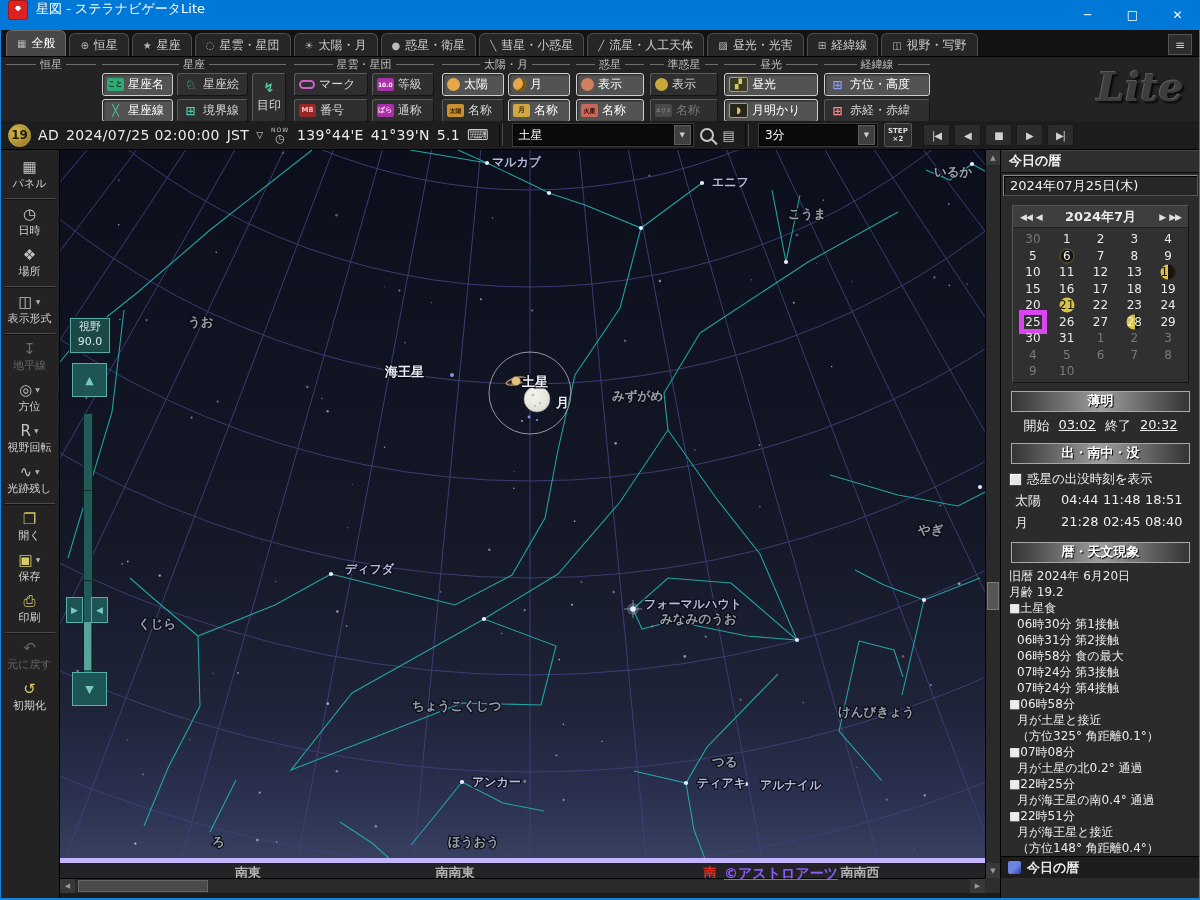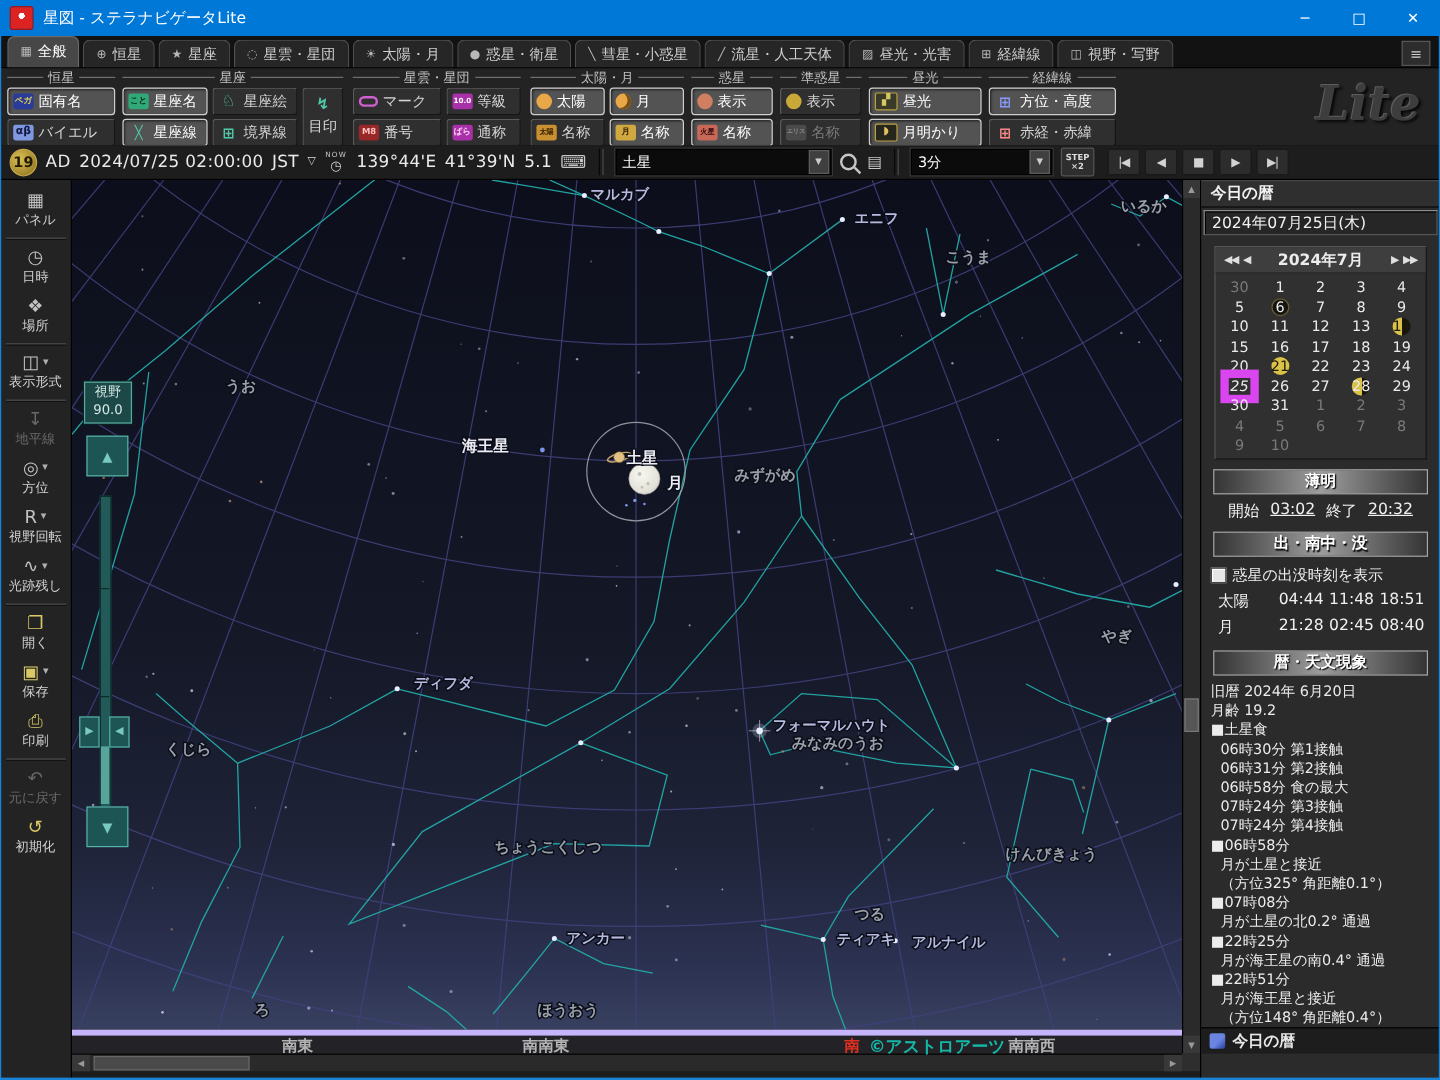--- a/index.html
+++ b/index.html
@@ -1,19 +1,19 @@
 <!DOCTYPE html>
 <html><head>
 <meta charset="utf-8">
 <style>
   html,body{margin:0;padding:0;background:#000;}
   body{font-family:"DejaVu Sans","Liberation Sans",sans-serif;-webkit-font-smoothing:antialiased;}
   #window{position:relative;width:1200px;height:900px;background:#1e1e1e;overflow:hidden;}
   
-  .titlebar{position:absolute;top:0;left:0;width:1200px;height:30px;background:#0078d7;display:flex;align-items:center;color:#fff;}
+  .titlebar{position:absolute;top:0;left:0;width:1200px;height:30px;background:#0078d7;display:flex;align-items:flex-start;color:#fff;}
   .appicon{width:18px;height:18px;margin:0 8px 0 8px;border-radius:3px;background:radial-gradient(circle at 50% 40%,#fff 0 18%,#d22 19% 100%);border:1px solid #a11;flex:none;}
   .title{font-size:13px;flex:1;}
   .wctl{width:45px;height:30px;display:flex;align-items:center;justify-content:center;font-size:12px;color:#fff;}
   
   .tabrow{position:absolute;top:30px;left:0;width:1200px;height:27px;background:#121212;border-bottom:1px solid #000;display:flex;align-items:flex-end;padding-left:6px;gap:3px;box-sizing:border-box;}
   .tab{height:22px;display:flex;align-items:center;gap:5px;padding:0 10px;background:#262626;border:1px solid #4e4e4e;border-bottom:none;border-radius:6px 6px 0 0;color:#cfcfcf;font-size:12px;white-space:nowrap;}
   .tab.sel{background:#474747;color:#fff;height:25px;border-color:#6a6a6a;}
   .ticon{font-size:10px;color:#b8b8b8;}
   .hmb{position:absolute;right:8px;top:4px;width:22px;height:19px;background:#2d2d2d;border:1px solid #555;color:#ccc;display:flex;align-items:center;justify-content:center;font-size:12px;}
   
@@ -61,21 +61,21 @@
   .slbl{font-size:11px;color:#d2d2d2;white-space:nowrap;text-align:center;}
   .sdis .sicon,.sdis .slbl,.sdis .sarrow{color:#686868;}
   .sarrow{font-size:6px;color:#b0b0b0;margin-left:3px;}
   .ssep{width:50px;height:1px;background:#4c4c4c;box-shadow:0 1px 0 #101010;margin:2px 0 3px;}
   
   #chartwrap{position:absolute;left:60px;top:150px;width:940px;height:750px;background:#141418;overflow:hidden;}
   #chartsvg{position:absolute;left:0;top:0;}
   .dirstrip{position:absolute;left:0;top:708px;width:925px;height:20px;background:#232327;border-top:5px solid #c4b5fd;}
   .dirlbl{position:absolute;top:0;height:20px;line-height:20px;font-size:13px;font-weight:bold;color:#b2b2b2;transform:translateX(-50%);white-space:nowrap;}
   .dirlbl.red{color:#e23020;}
-  .copyr{position:absolute;top:0;height:32px;line-height:20px;font-size:14px;font-weight:bold;color:#14b8a6;white-space:nowrap;z-index:2;}
+  .copyr{position:absolute;top:0;height:32px;line-height:20px;font-size:14px;font-weight:bold;color:#8b5cf6;white-space:nowrap;z-index:2;text-decoration:underline;}
   
   .fovbox{position:absolute;left:10px;top:168px;width:38px;height:33px;background:#1d4848;border:1px solid #57a8a0;box-shadow:0 0 0 1px #0a2424;color:#d5e8e6;font-size:11px;line-height:15px;text-align:center;}
   .fovbtn{position:absolute;left:12px;width:33px;height:32px;background:#1d5454;border:1px solid #58b0a8;color:#7ac8c0;font-size:11px;display:flex;align-items:center;justify-content:center;}
   .sldtrack{position:absolute;left:23px;top:263px;width:8px;height:258px;background:#215a58;border:1px solid #0a2422;}
   .sldtick{position:absolute;left:23px;width:8px;height:1px;background:#0d2a28;}
   .sldfill{position:absolute;left:24px;top:472px;width:7px;height:48px;background:#58a49c;}
   .sldh{position:absolute;left:6px;top:447px;width:42px;height:26px;display:flex;justify-content:space-between;}
   .hb{width:17px;height:26px;background:#1d5454;border:1px solid #58b0a8;color:#7ac8c0;font-size:9px;display:flex;align-items:center;justify-content:center;box-sizing:border-box;}
   
   .vscroll{position:absolute;left:925px;top:0;width:15px;height:728px;background:#2a2a2a;border-left:1px solid #000;box-sizing:border-box;}
@@ -102,29 +102,29 @@
   .calgrid{display:grid;grid-template-columns:repeat(5,1fr);padding:3px 3px 0;}
   .cc{height:16.5px;position:relative;display:flex;align-items:center;justify-content:center;font-size:12px;color:#eaeaea;}
   .cc.out{color:#7a7a7a;}
   .mooncirc{position:absolute;width:15px;height:15px;border-radius:50%;left:50%;top:50%;transform:translate(-50%,-50%);}
   .mc-new{background:#141410;border:1px solid #6a6030;box-sizing:border-box;}
   .mc-half1{background:linear-gradient(90deg,#d9c246 50%,#17150c 50%);}
   .mc-full{background:#d9c246;}
   .mc-half2{background:linear-gradient(90deg,#d9c246 55%,#17150c 45%);}
   .cc .num{position:relative;z-index:1;}
   .cc.m-half1 .num,.cc.m-full .num{color:#1e1c0a;}
-  .cc.sel .num{border:7px solid #d946ef;padding:0 1px;font-style:italic;}
+  .cc.sel .num{border:5px solid #d946ef;padding:0 1px;}
   .sechdr{height:19px;margin:8px 10px 0;background:linear-gradient(90deg,#343434,#9d9d9d 50%,#343434);border:1px solid #a8a8a8;color:#fff;font-size:13px;font-weight:bold;display:flex;align-items:center;justify-content:center;text-shadow:1px 1px 1px #000;}
   .twrow{display:flex;justify-content:center;gap:9px;color:#f0f0f0;font-size:13px;margin-top:5px;}
   .tlink{text-decoration:underline;}
   .cbrow{display:flex;align-items:center;gap:5px;margin:7px 8px 2px;color:#f0f0f0;font-size:12.5px;}
   .cb{width:11px;height:11px;background:#e6e6e6;border:1px solid #444;box-shadow:inset 1px 1px 0 #fff;flex:none;}
   .rtsrow{display:flex;color:#f0f0f0;font-size:13px;padding:2px 0 2px 14px;}
   .rtsname{width:46px;}
-  .rtscol{width:42px;text-align:right;}
+  .rtscol{width:42px;}
   #allines{margin-top:5px;max-height:330px;overflow:hidden;}
   .alline{font-size:12px;line-height:16px;color:#ececec;padding-left:8px;white-space:nowrap;}
   .alline.i1{padding-left:16px;}
   .btab{position:absolute;left:0;width:200px;height:22px;display:flex;align-items:center;gap:6px;padding:0 7px;font-size:13px;font-weight:bold;box-sizing:border-box;}
   .btab0{top:706px;background:#1d1d1d;border-top:1px solid #000;color:#e8e8e8;}
   .btab1{top:728px;background:linear-gradient(180deg,#6a88bc,#2a3c64);color:#fff;}
   .ical{width:13px;height:13px;background:linear-gradient(135deg,#6a84e0 55%,#2a3ca0);border-radius:2px;flex:none;}
   .iglobe{width:13px;height:13px;border-radius:50%;background:radial-gradient(circle at 35% 35%,#b8c8e8,#50688c);flex:none;}
   
   .frameL,.frameR{position:absolute;top:30px;width:1px;height:870px;background:#1883d7;z-index:9;}
@@ -191,30 +191,20 @@
         </div>
       </div>
     <span class="hmb">≡</span>
   </div>
 
   <div class="ribbon">
     <div id="ribbon-groups">
         <div class="grp" style="left: 6px; width: 90px;">
           <div class="gt">
             <span>恒星</span>
-          </div>
-          <div class="gbody">
-            <div class="rbtn pressed">
-              <span class="ri" style="background: rgb(42, 60, 154); color: rgb(232, 212, 76); font-size: 7px;">ペガ</span>
-              <span class="rlbl">固有名</span>
-            </div>
-            <div class="rbtn">
-              <span class="ri" style="background: rgb(128, 152, 224); color: rgb(16, 24, 64); font-size: 9px;">αβ</span>
-              <span class="rlbl">バイエル</span>
-            </div>
           </div>
         </div>
         <div class="grp" style="left: 102px; width: 184px;">
           <div class="gt">
             <span>星座</span>
           </div>
           <div class="gbody">
             <div class="rbtn pressed">
               <span class="ri" style="background: rgb(48, 168, 120); color: rgb(4, 36, 15); font-size: 7px;">こと</span>
               <span class="rlbl">星座名</span>

